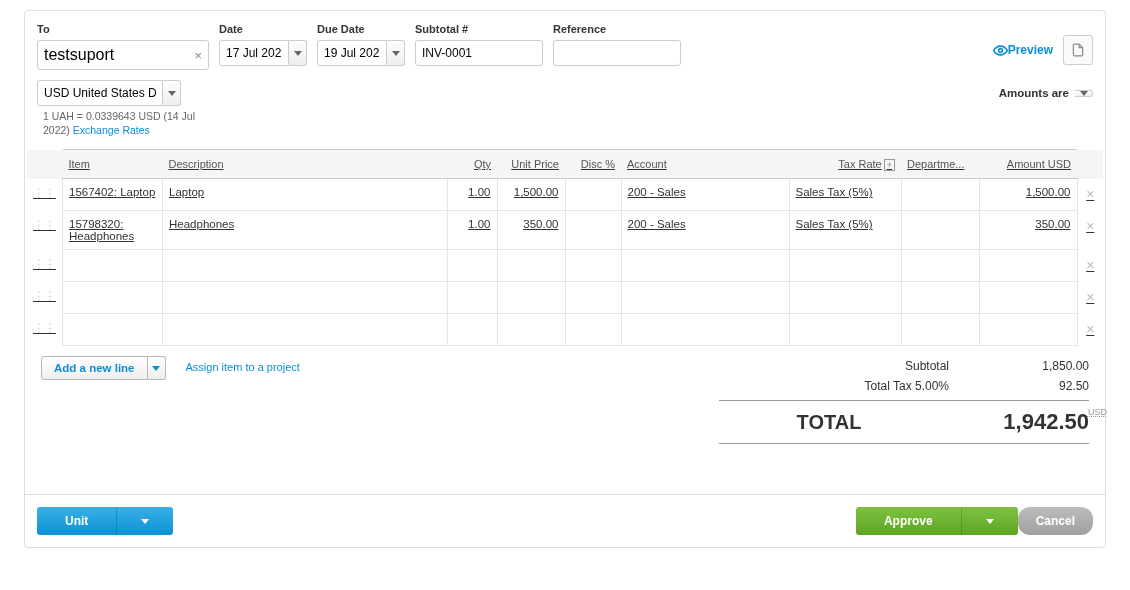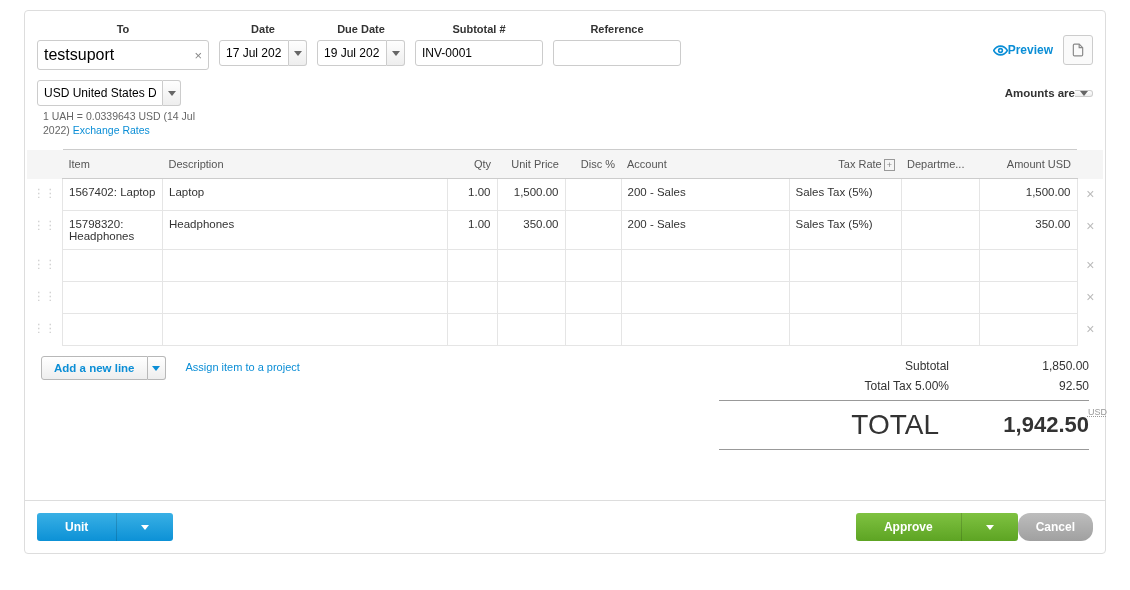--- a/index.html
+++ b/index.html
@@ -16,21 +16,21 @@
     width: 1082px;
     margin: 0 auto;
     background: #fff;
   }
   .header-row {
     display: flex;
     padding: 12px 12px 4px 12px;
     align-items: flex-start;
   }
   .field-group { display:flex; flex-direction:column; margin-right:10px; }
-  .field-label { font-weight: bold; font-size: 11px; margin-bottom: 5px; color:#333;text-align:center;}
+  .field-label { font-weight: bold; font-size: 11px; margin-bottom: 5px; color:#333;}
   .combo {
     display:flex;
     align-items:stretch;
   }
   .combo input {
     border: 1px solid #ccc;
     border-radius: 3px 0 0 3px;
     padding: 4px 6px;
     font-size: 12px;
     height: 26px;
@@ -85,27 +85,28 @@
     width:30px;height:30px;border:1px solid #ccc;border-radius:3px;display:flex;align-items:center;justify-content:center;cursor:pointer;background:#fafafa;
   }
   .currency-row {
     padding: 6px 12px 2px 12px;
     display:flex;
     align-items:center;
   }
   .currency-combo-input { width: 126px; }
   .rate-text { font-size:10.5px; color:#666; padding: 2px 12px 6px 18px; max-width: 190px; line-height:1.3;}
   .rate-text a { color:#0b8ed6; }
-  .amounts-are { margin-left:auto; display:flex; align-items:center; font-size:11.5px; font-weight:bold;}
+  .amounts-are { margin-left:auto; display:flex; align-items:center; gap:6px; font-size:11.5px; font-weight:bold;}
   .amounts-are .combo input { width:104px; font-weight:normal;}
   table.grid {
     width: calc(100% - 4px);
     margin: 6px 2px 0 2px;
     border-collapse:collapse;
     font-size:11.5px;
+    text-decoration:underline;
   }
   table.grid th {
     background:#f5f5f5;
     border-top:1px solid #ccc;
     border-bottom:1px solid #ccc;
     text-align:left;
     font-weight:normal;
     color:#555;
     padding:8px 6px;
     font-size:11px;
@@ -158,21 +159,21 @@
   .totals .total-row {
     border-top:1px solid #999;
     border-bottom:1px solid #999;
     padding:8px 0;
     margin-top:4px;
     display:flex;
     justify-content:flex-end;
     align-items:center;
     position:relative;
   }
-  .totals .total-row .lbl { font-size:28px; font-weight:normal; flex:1; text-align:right; padding-right:40px;}
+  .totals .total-row .lbl { font-size:20px; font-weight:bold; flex:1; text-align:center; padding-right:40px;}
   .totals .total-row .val { font-size:22px; font-weight:bold; width:110px; text-align:right;}
   .totals .total-row .cur { font-size:9px; color:#999; position:absolute; right:-18px; top:6px; text-decoration: underline dotted;}
   .footer-bar {
     border-top:1px solid #ddd;
     padding:12px;
     display:flex;
     align-items:center;
     margin-top:40px;
   }
   .split-btn { display:flex; }

